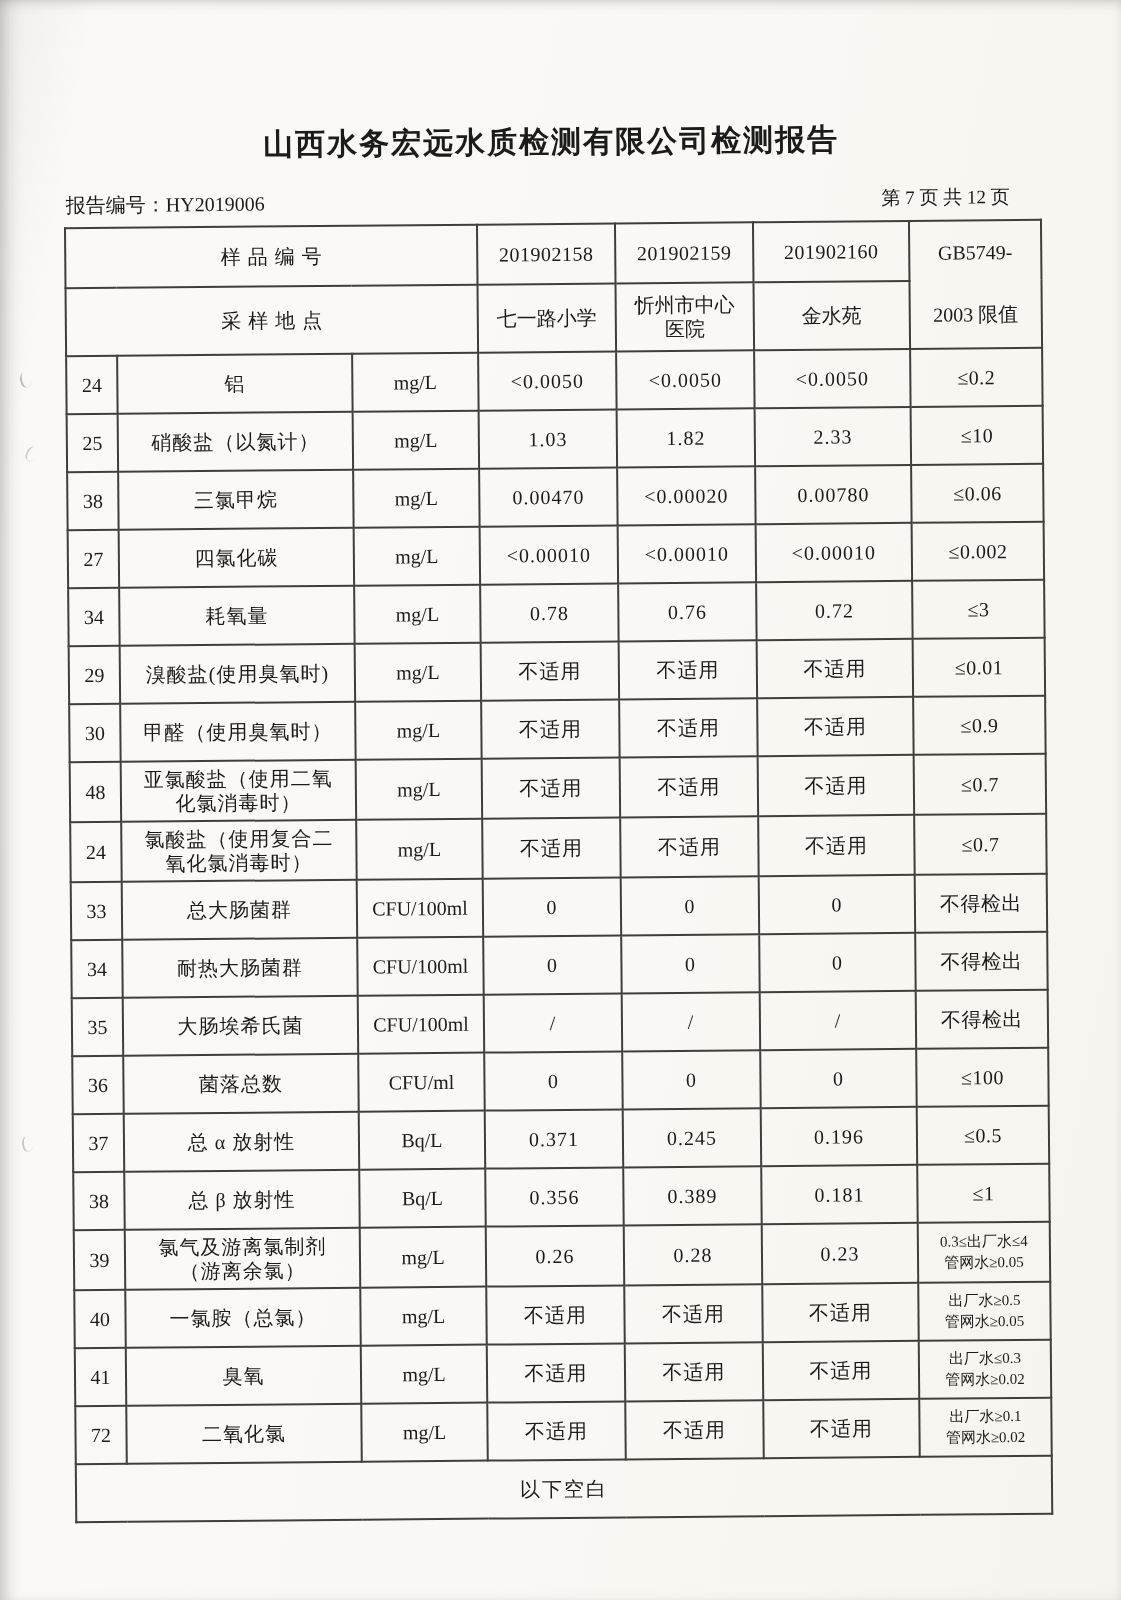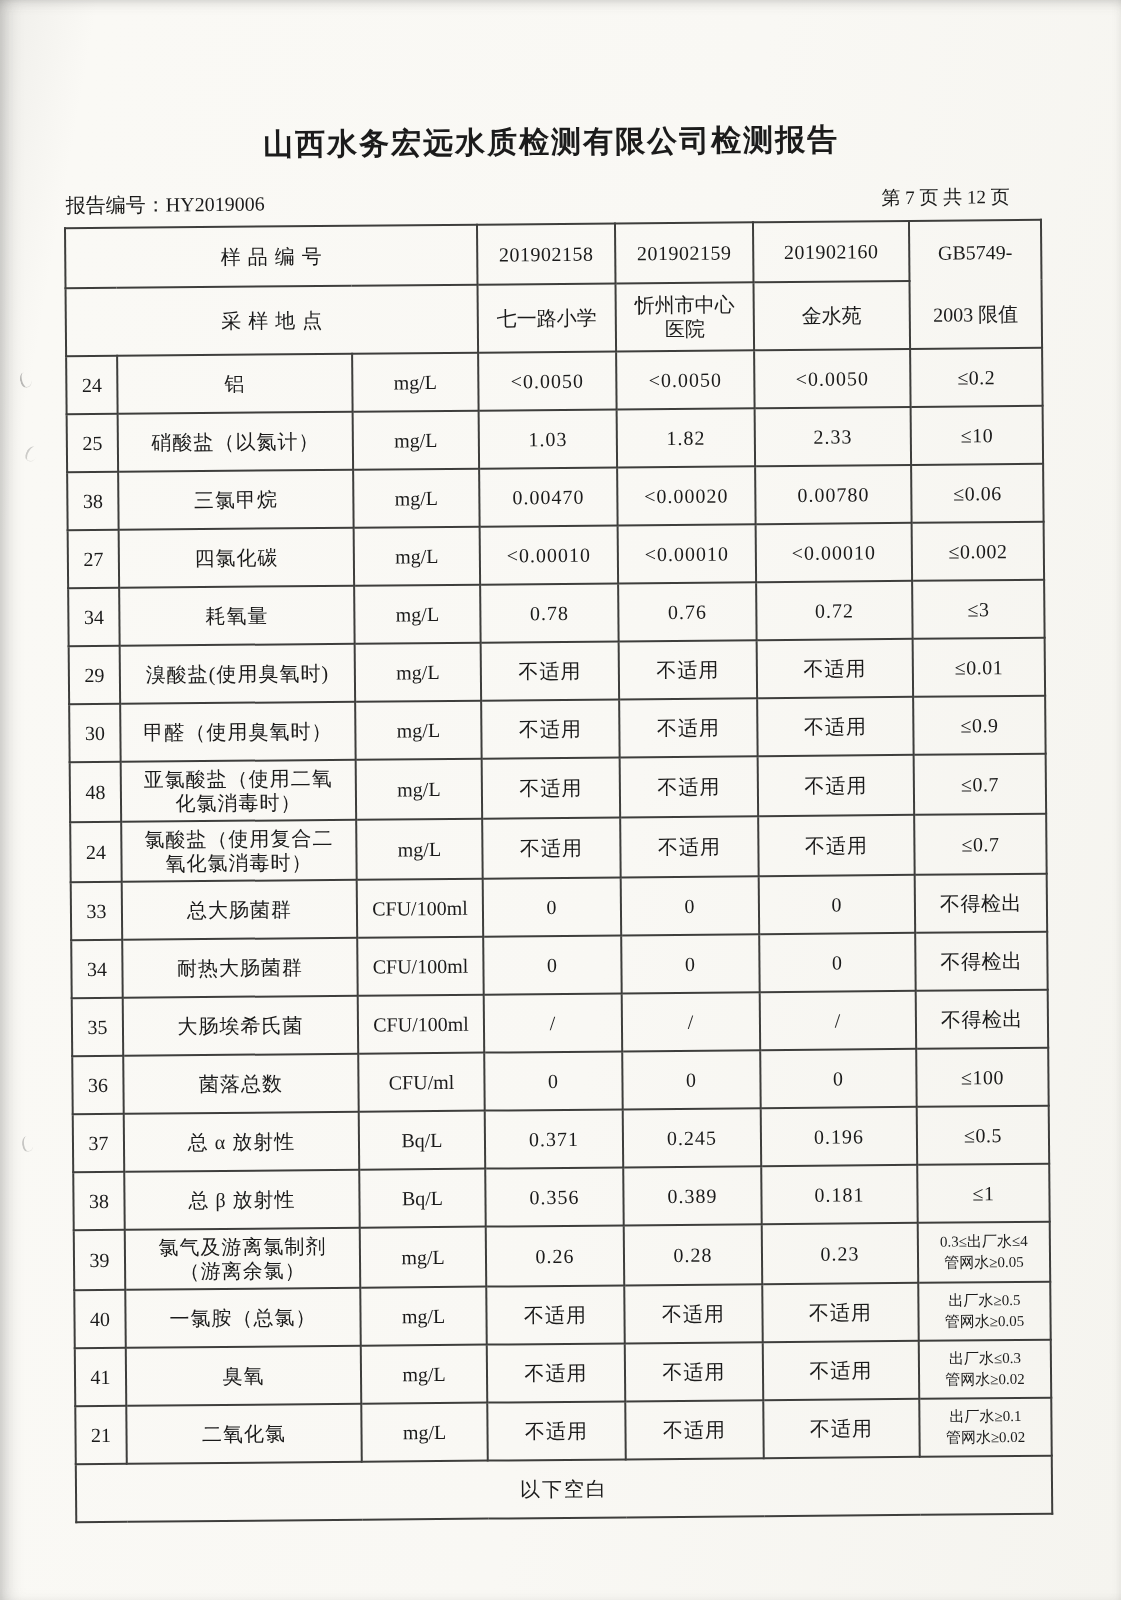--- a/index.html
+++ b/index.html
@@ -323,21 +323,21 @@
     <td class="c-no">41</td>
     <td class="c-name">臭氧</td>
     <td class="c-unit">mg/L</td>
     <td class="c-val">不适用</td>
     <td class="c-val">不适用</td>
     <td class="c-val">不适用</td>
     <td class="c-limit two-line">出厂水≤0.3
 管网水≥0.02</td>
   </tr>
           <tr>
-    <td class="c-no">21</td>
+    <td class="c-no">72</td>
     <td class="c-name">二氧化氯</td>
     <td class="c-unit">mg/L</td>
     <td class="c-val">不适用</td>
     <td class="c-val">不适用</td>
     <td class="c-val">不适用</td>
     <td class="c-limit two-line">出厂水≥0.1
 管网水≥0.02</td>
   </tr>
         </tbody>
       <tbody>

